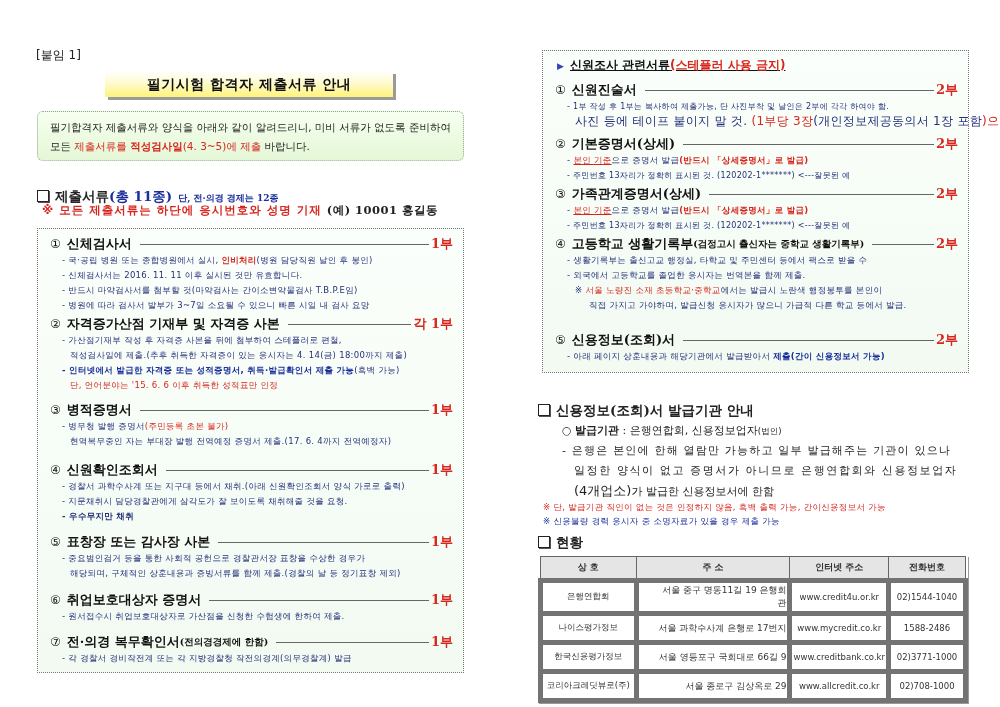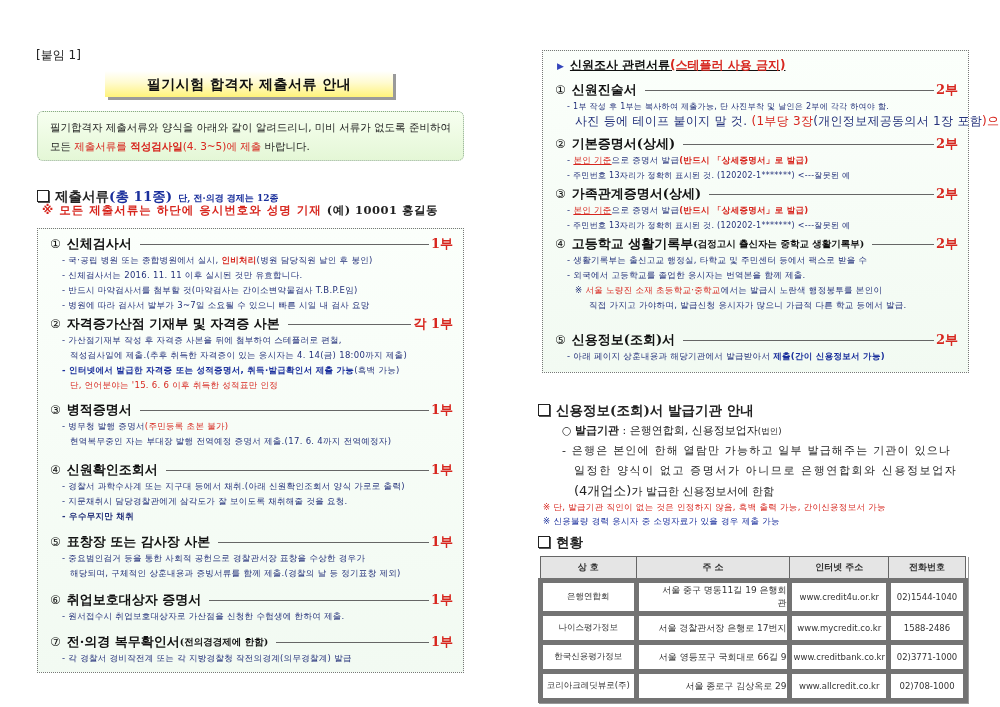--- a/index.html
+++ b/index.html
@@ -263,21 +263,21 @@
   </thead>
   <tbody>
     <tr>
       <td>은행연합회</td>
       <td class="addr">서울 중구 명동11길 19 은행회관</td>
       <td>www.credit4u.or.kr</td>
       <td>02)1544-1040</td>
     </tr>
     <tr>
       <td>나이스평가정보</td>
-      <td class="addr">서울 경찰관서장 은행로 17번지</td>
+      <td class="addr">서울 과학수사계 은행로 17번지</td>
       <td>www.mycredit.co.kr</td>
       <td>1588-2486</td>
     </tr>
     <tr>
       <td>한국신용평가정보</td>
       <td class="addr">서울 영등포구 국회대로 66길 9</td>
       <td>www.creditbank.co.kr</td>
       <td>02)3771-1000</td>
     </tr>
     <tr>

